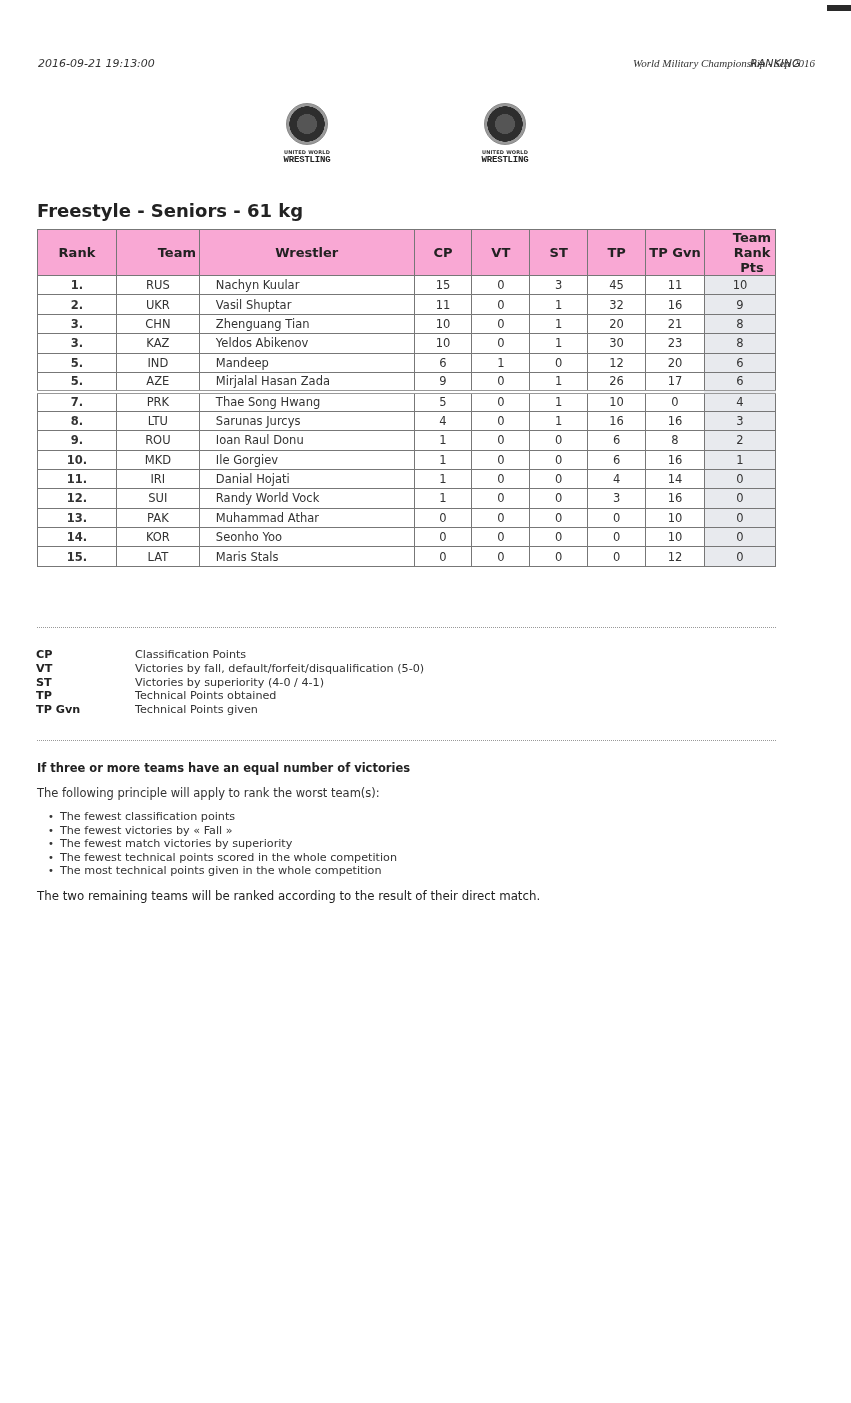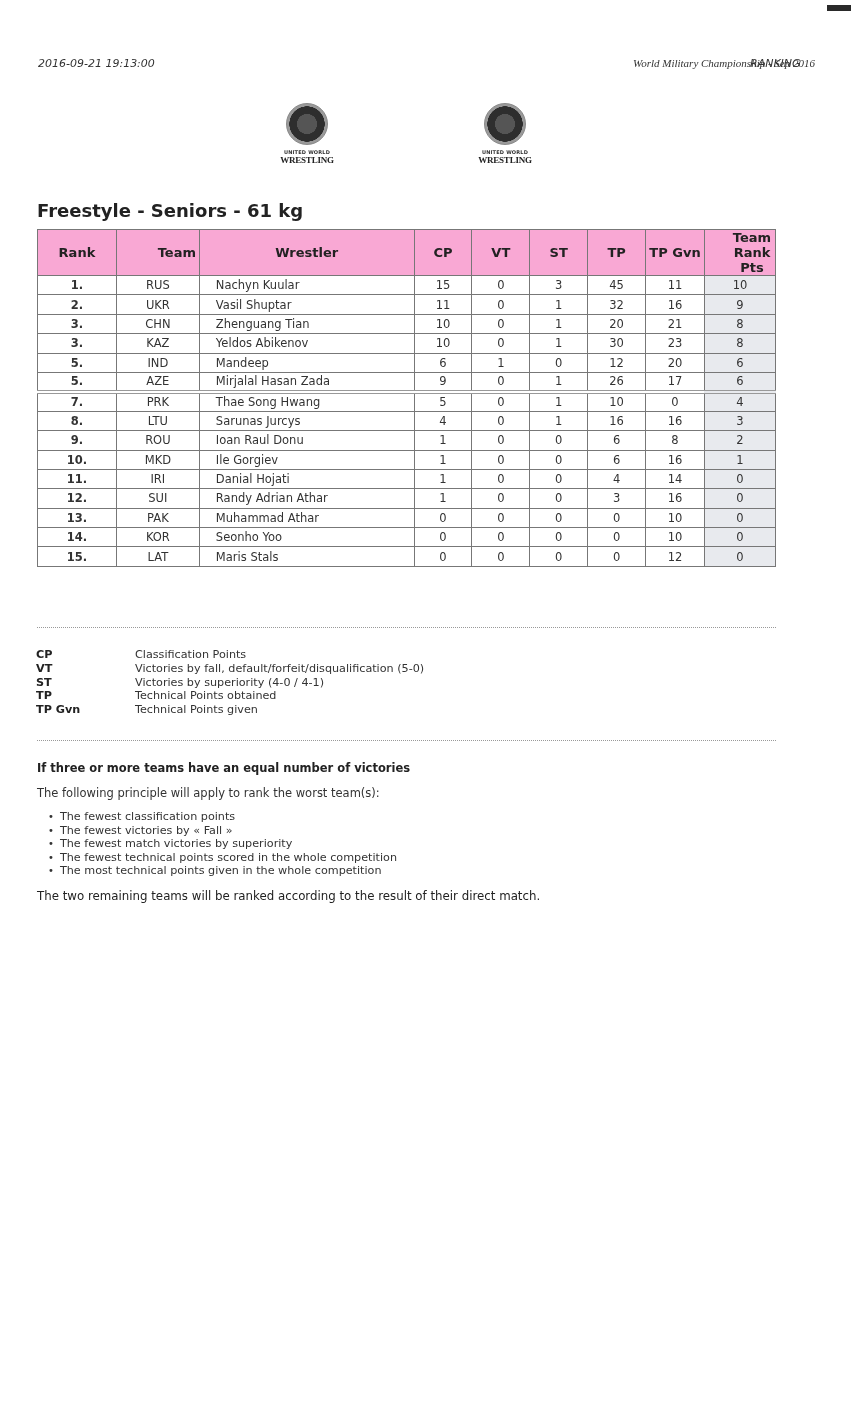--- a/index.html
+++ b/index.html
@@ -6,21 +6,21 @@
   html, body { width: 851px; height: 1403px; background: #ffffff; }
   body { position: relative; font-family: "DejaVu Sans", sans-serif; color: #222; overflow: hidden; }
   .corner-mark { position: absolute; top: 5px; right: 0; width: 24px; height: 6px; background: #2a2a2a; }
   .hdr { position: absolute; top: 57px; font-style: italic; font-size: 11px; color: #333; }
   .hdr.left { left: 38px; }
   .hdr.center { left: 0; width: 815px; text-align: right; font-family: Liberation Serif, serif; }
   .hdr.right { left: 750px; }
   .logo { position: absolute; top: 103px; width: 60px; text-align: center; }
   .logo .disc { width: 42px; height: 42px; margin: 0 auto; border-radius: 50%; background: radial-gradient(circle, #555 0 35%, #2e2e2e 36% 62%, #9a9a9a 63% 72%, #cfcfcf 73% 100%); border: 1px solid #888; }
   .logo .l1 { font-size: 5px; letter-spacing: 0.2px; color: #333; margin-top: 4px; font-weight: bold; }
-  .logo .l2 { font-size: 9px; font-weight: bold; color: #222; font-family: Liberation Serif, serif; letter-spacing: -0.2px; }
+  .logo .l2 { font-size: 9px; font-weight: bold; color: #222; font-family: Liberation Mono, monospace; letter-spacing: -0.2px; }
   .logo.a { left: 277px; }
   .logo.b { left: 475px; }
   .title { position: absolute; top: 200px; left: 37px; font-size: 18px; font-weight: bold; color: #222; }
   table.rank { position: absolute; top: 229px; left: 37px; width: 739px; border-collapse: collapse; font-size: 11.5px; }
   table.rank th { background: #f9a8d4; font-weight: bold; font-size: 13px; height: 33px; border: 1px solid #777; color: #222; line-height: 15px; }
   table.rank td { border: 1px solid #777; height: 19.4px; text-align: center; color: #333; }
   table.rank td.wr { text-align: left; padding-left: 16px; }
   table.rank td.rk { font-weight: bold; }
   table.rank td.trp { background: #e8eaee; }
   table.rank tr.sep td { border-bottom: 4px double #999; }
@@ -192,21 +192,21 @@
         <td>1</td>
         <td>0</td>
         <td>0</td>
         <td>4</td>
         <td>14</td>
         <td class="trp">0</td>
       </tr>
       <tr>
         <td class="rk">12.</td>
         <td>SUI</td>
-        <td class="wr">Randy Adrian Athar</td>
+        <td class="wr">Randy World Vock</td>
         <td>1</td>
         <td>0</td>
         <td>0</td>
         <td>3</td>
         <td>16</td>
         <td class="trp">0</td>
       </tr>
       <tr>
         <td class="rk">13.</td>
         <td>PAK</td>

